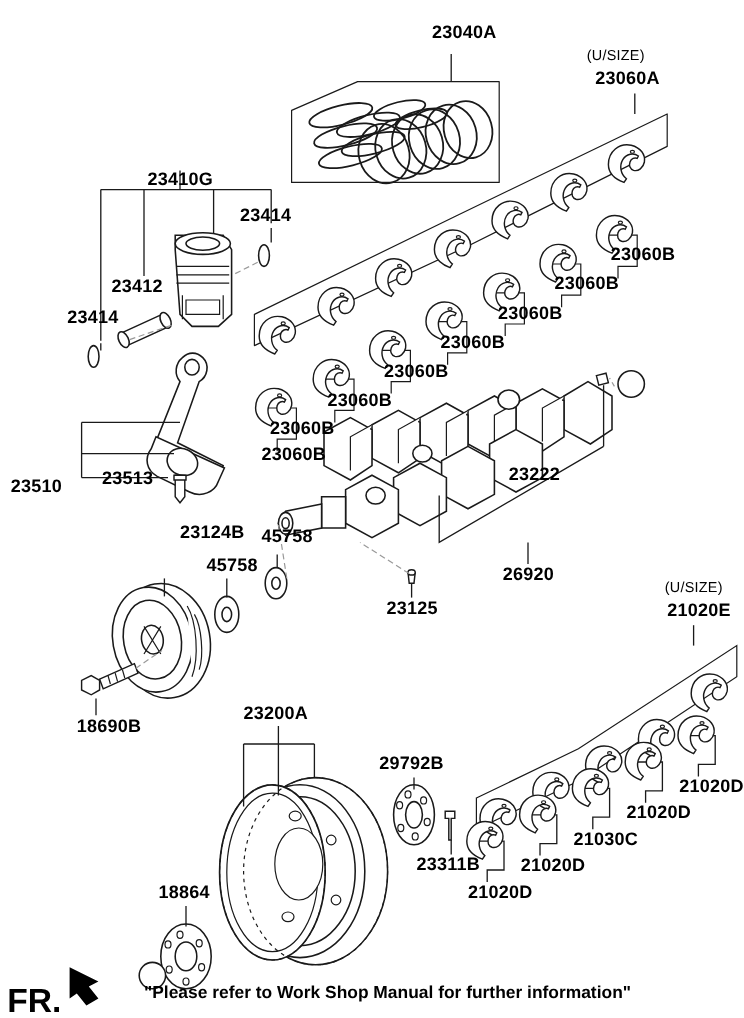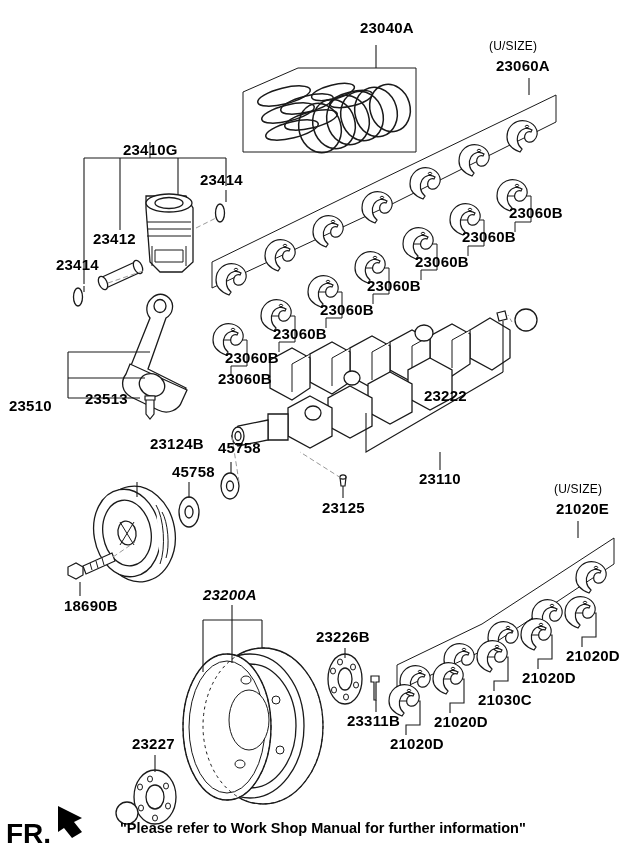--- a/index.html
+++ b/index.html
@@ -312,32 +312,32 @@
 
 <div class="lbl" style="left:123px;top:128px;margin-top:14px;">23410G</div>
 <div class="lbl" style="left:200px;top:172px;">23414</div>
 <div class="lbl" style="left:93px;top:231px;">23412</div>
 <div class="lbl" style="left:56px;top:257px;">23414</div>
 
 <div class="lbl" style="left:9px;top:370px;margin-top:28px;">23510</div>
 <div class="lbl" style="left:85px;top:391px;">23513</div>
 
 <div class="lbl" style="left:424px;top:388px;">23222</div>
-<div class="lbl" style="left:419px;top:471px;">23110</div>
+<div class="lbl" style="left:419px;top:471px;">26920</div>
 <div class="lbl" style="left:322px;top:500px;text-align:right;">23125</div>
 
 <div class="lbl" style="left:218px;top:440px;">45758</div>
 <div class="lbl" style="left:172px;top:464px;">45758</div>
 <div class="lbl" style="left:106px;top:436px;margin-left:44px;">23124B</div>
 <div class="lbl" style="left:64px;top:598px;">18690B</div>
 
-<div class="lbl" style="left:203px;top:587px;font-style:italic;">23200A</div>
-<div class="lbl" style="left:316px;top:629px;">23226B</div>
+<div class="lbl" style="left:203px;top:587px;">23200A</div>
+<div class="lbl" style="left:316px;top:629px;">29792B</div>
 <div class="lbl" style="left:347px;top:713px;">23311B</div>
-<div class="lbl" style="left:132px;top:736px;">23227</div>
+<div class="lbl" style="left:132px;top:736px;">18864</div>
 
 <div class="lbl sz" style="left:554px;top:483px;">(U/SIZE)</div>
 <div class="lbl" style="left:556px;top:501px;">21020E</div>
 <div class="lbl" style="left:566px;top:648px;">21020D</div>
 <div class="lbl" style="left:522px;top:670px;">21020D</div>
 <div class="lbl" style="left:478px;top:692px;">21030C</div>
 <div class="lbl" style="left:434px;top:714px;">21020D</div>
 <div class="lbl" style="left:390px;top:736px;">21020D</div>
 
 <div class="fr" style="left:6px;top:818px;">FR.</div>

